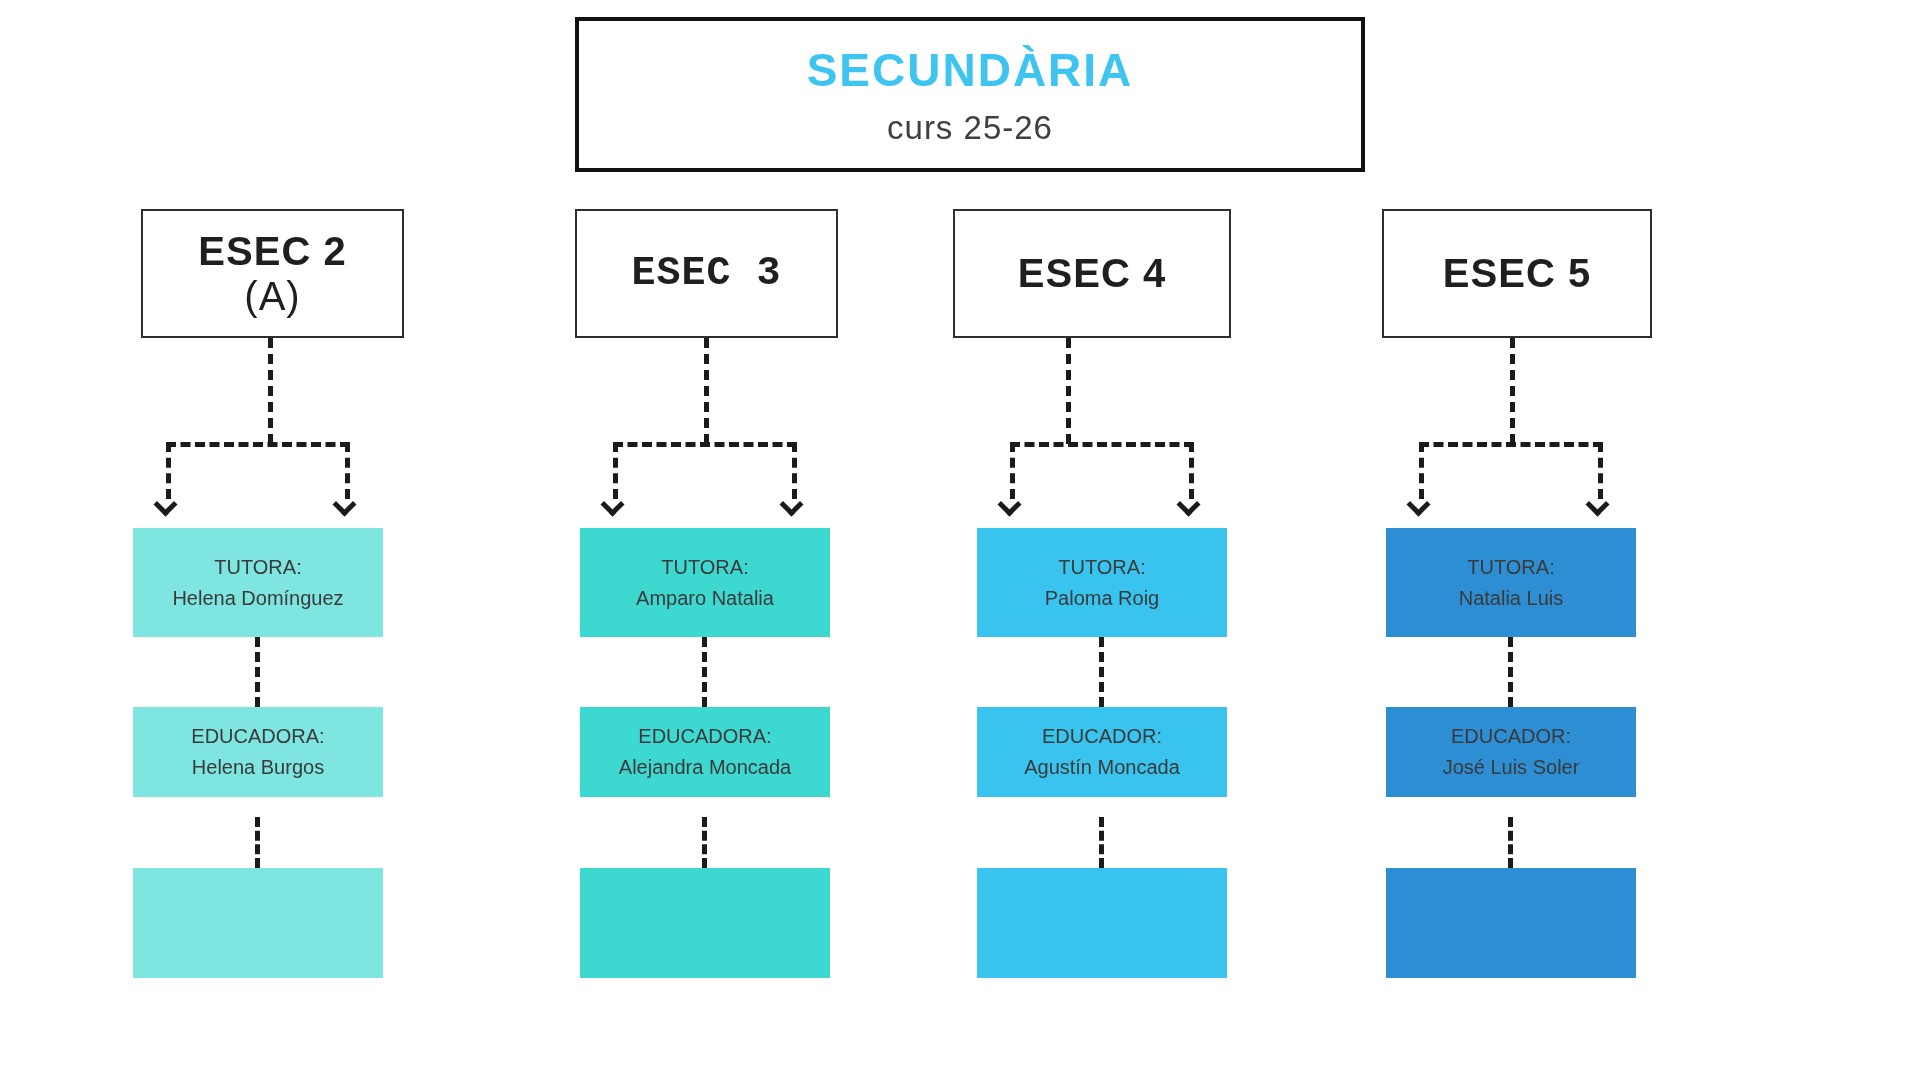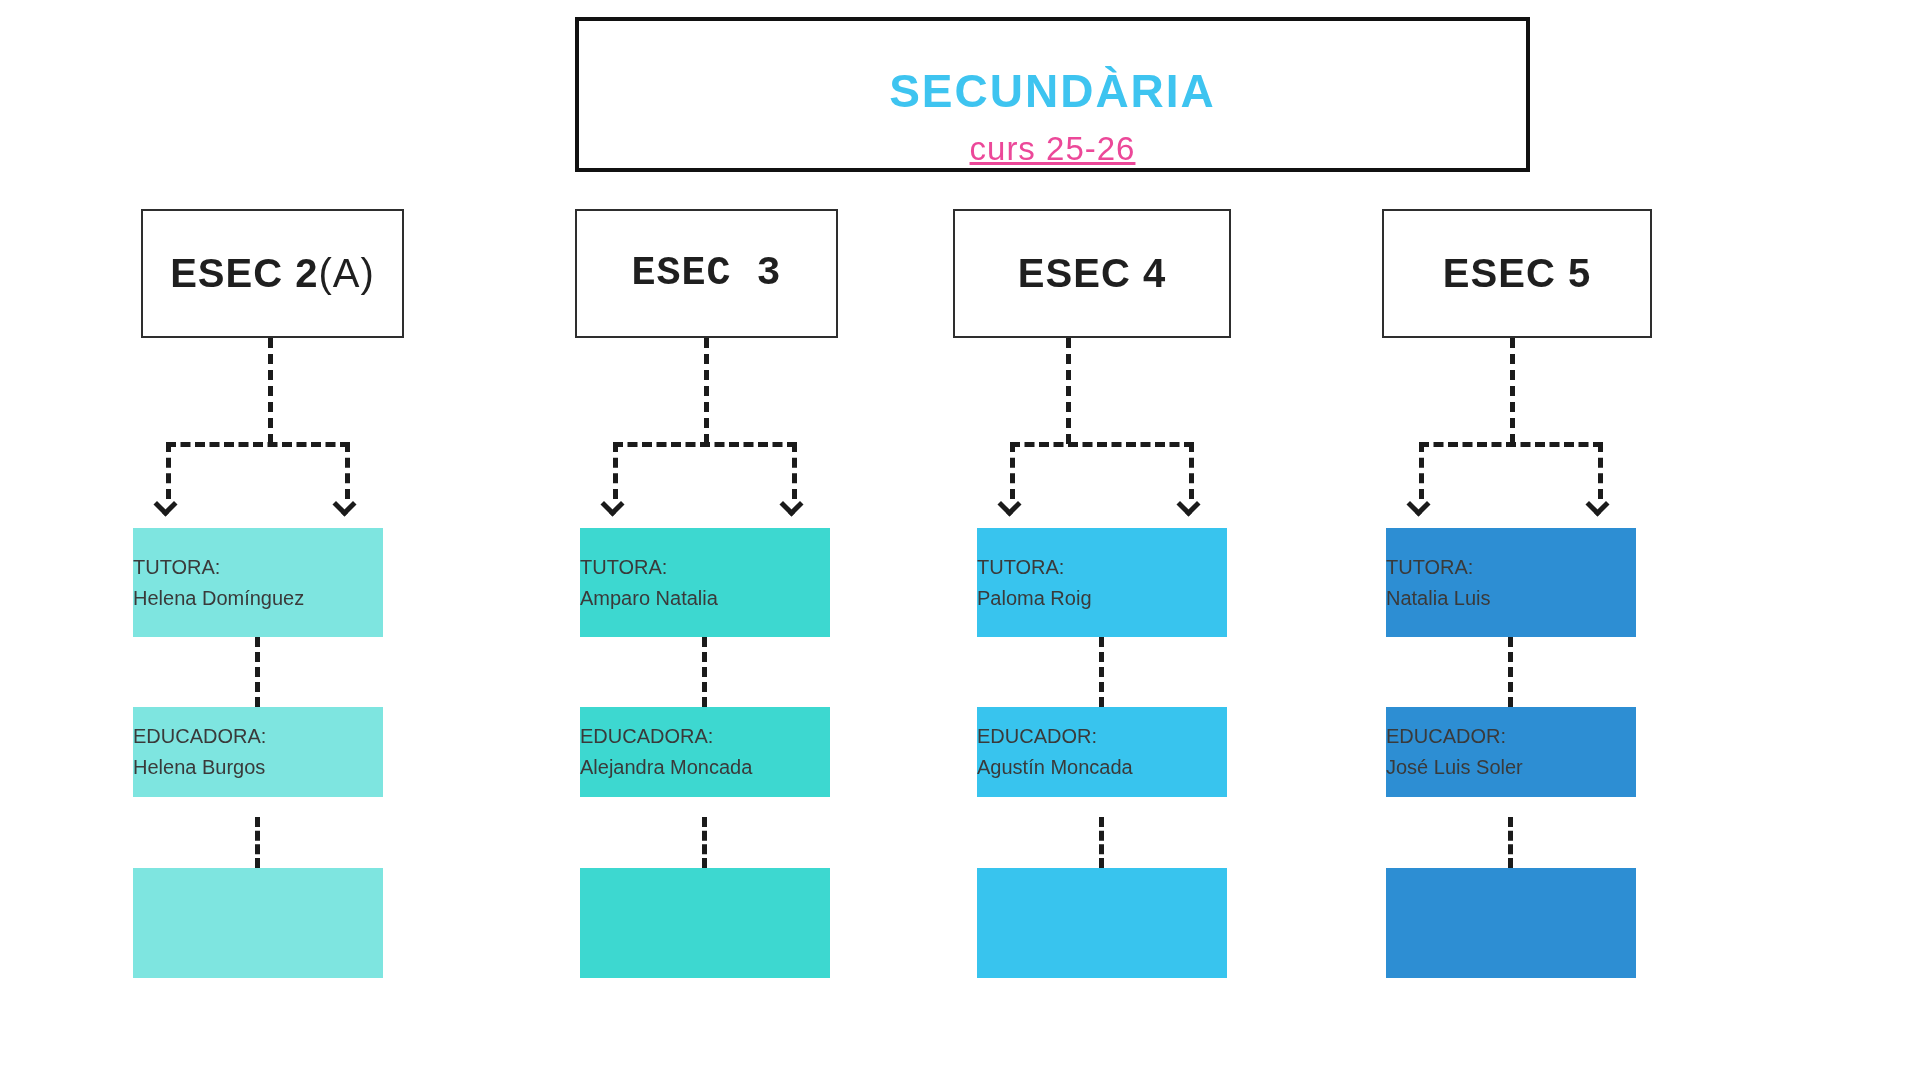--- a/index.html
+++ b/index.html
@@ -1,34 +1,34 @@
 <!DOCTYPE html>
 <html><head>
 <meta charset="utf-8">
 <style>
   * { margin:0; padding:0; box-sizing:border-box; }
   html,body { width:1920px; height:1080px; background:#ffffff;
               font-family:"Liberation Sans", sans-serif; }
   .canvas { position:relative; width:1920px; height:1080px; background:#fff; overflow:hidden; }
 
   
-  .title-box { position:absolute; left:575px; top:17px; width:955px; height:155px;
+  .title-box { position:absolute; left:575px; top:17px; width:790px; height:155px;
                background:#fff; border:4px solid #111;
-               display:flex; flex-direction:column; align-items:center; justify-content:flex-end; }
+               display:flex; flex-direction:column; align-items:center; justify-content:center; }
   .title-heading { font-size:46px; font-weight:700; letter-spacing:2px; }
-  .title-sub { font-size:33px; color:#ec4899; margin-top:12px; letter-spacing:1px;text-decoration:underline; }
+  .title-sub { font-size:33px; color:#404040; margin-top:12px; letter-spacing:1px; }
 
   
   .column { position:absolute; top:209px; width:250px; height:769px; }
   .col1 { left:133px; } .col2 { left:580px; } .col3 { left:977px; } .col4 { left:1386px; }
 
   .header-box { position:absolute; top:0; height:129px; background:#fff; border:2px solid #2e2e2e;
                 display:flex; align-items:center; justify-content:center;
                 font-size:40px; font-weight:700; color:#1f1f1f; letter-spacing:1px; white-space:nowrap; }
-  .col1 .header-box { left:8px;  width:263px; }
+  .col1 .header-box { left:8px;  width:263px;flex-direction:column; }
   .col2 .header-box { left:-5px; width:263px;font-family:Liberation Mono, monospace; }
   .col3 .header-box { left:-24px; width:278px; }
   .col4 .header-box { left:-4px; width:270px; }
   .header-suffix { font-weight:500; }
 
   
   .connector { position:absolute; top:129px; left:0; width:250px; height:190px; }
   .stem     { position:absolute; top:0; height:106px; border-left:5px dashed #1b1b1b; }
   .col1 .stem { left:135px; } .col2 .stem { left:124px; }
   .col3 .stem { left:89px;  } .col4 .stem { left:124px; }
@@ -39,21 +39,21 @@
               border-right:5px solid #1b1b1b; border-bottom:5px solid #1b1b1b;
               transform:rotate(45deg); }
   .arrow-l  { left:24px; } .arrow-r { left:203px; }
 
   .vline { position:absolute; left:122px; border-left:5px dashed #1b1b1b; }
   .vline1 { top:428px; height:70px; }
   .vline2 { top:608px; height:51px; }
 
   
   .box { position:absolute; left:0; width:250px;
-         display:flex; flex-direction:column; align-items:flex-start; justify-content:center;
+         display:flex; flex-direction:column; align-items:center; justify-content:center;
          text-align:center; color:#3a3a3a; font-size:20px; line-height:1.55; }
   .box-tutor    { top:319px; height:109px; }
   .box-educator { top:498px; height:90px; }
   .box-empty    { top:659px; height:110px; }
 </style>
 </head>
 <body>
 
 <div class="canvas">
 

